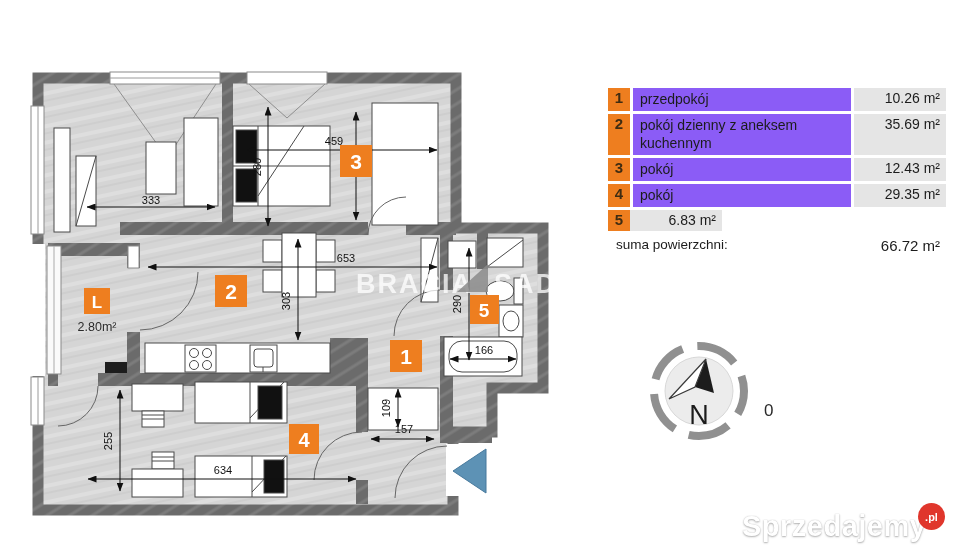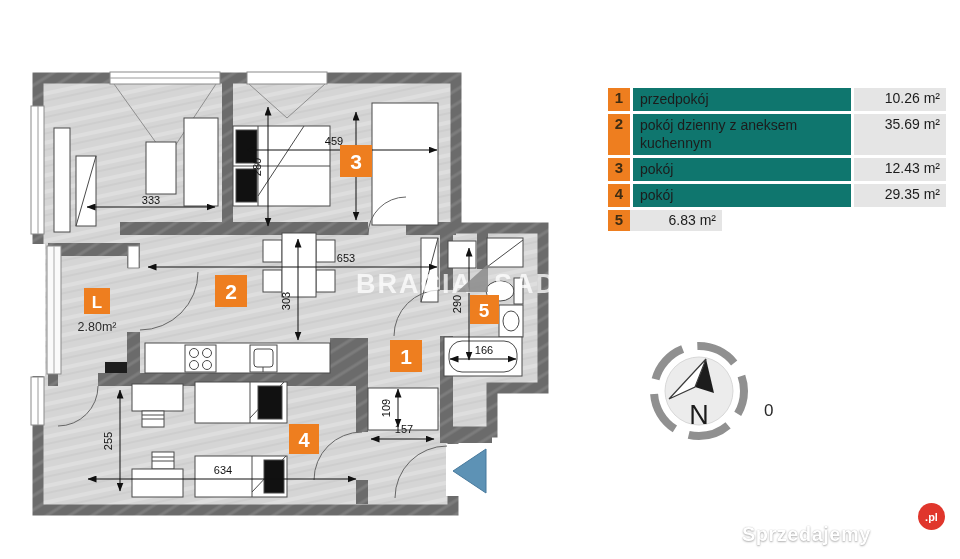--- a/index.html
+++ b/index.html
@@ -5,29 +5,29 @@
   html,body{margin:0;padding:0;background:#fff;}
   #stage{position:relative;width:960px;height:559px;background:#fff;overflow:hidden;
          font-family:"Liberation Sans",sans-serif;}
   svg{font-family:"Liberation Sans",sans-serif;}
 
   
   .legend{position:absolute;left:608px;top:88px;width:338px;font-size:14px;color:#1c1c1c;}
   .lrow{display:flex;margin-bottom:3px;}
   .lnum{width:22px;background:#EE7E1F;color:#3f2c12;font-weight:bold;
         display:flex;justify-content:center;padding-top:1px;font-size:15px;}
-  .lname{flex:1;background:#0f766e;padding:2px 4px 3px 7px;margin:0 3px;line-height:18px;}
+  .lname{flex:1;background:#8b5cf6;padding:2px 4px 3px 7px;margin:0 3px;line-height:18px;}
   .larea{width:86px;background:#e5e5e5;text-align:right;padding:2px 6px 3px 0;}
   .ltotal{display:flex;justify-content:space-between;margin-top:1px;
           padding:3px 6px 0 8px;font-size:13.5px;}
   .ltotal .val{font-size:15px;}
 
   
   .portal{position:absolute;left:740px;top:503px;width:215px;height:46px;}
-  .portal .pname{position:absolute;left:2px;top:20px;font-size:20px;font-weight:bold;color:#fff;
+  .portal .pname{position:absolute;left:2px;top:7px;font-size:29px;font-weight:bold;color:#fff;
         letter-spacing:.5px;
         text-shadow:0 1px 2px rgba(90,90,90,.45),0 0 1px rgba(120,120,120,.5);}
   .portal .pl{position:absolute;left:178px;top:0;width:27px;height:27px;border-radius:50%;
         background:#E0362C;color:#fff;font-size:11px;font-weight:bold;
         display:flex;align-items:center;justify-content:center;}
 </style>
 </head>
 <body>
 
 <div id="stage">
@@ -273,20 +273,24 @@
   </div>
   <div class="lrow">
     <div class="lnum">4</div>
     <div class="lname">pokój</div>
     <div class="larea">29.35 m²</div>
   </div>
   <div class="lrow">
     <div class="lnum">5</div>
     <div class="larea">6.83 m²</div>
   </div>
+  <div class="ltotal">
+    <span>suma powierzchni:</span>
+    <span class="val">66.72 m²</span>
+  </div>
 </div>
 
 
 <div class="portal">
   <span class="pname">Sprzedajemy</span>
   <span class="pl">.pl</span>
 </div>
 
 </div>
 

